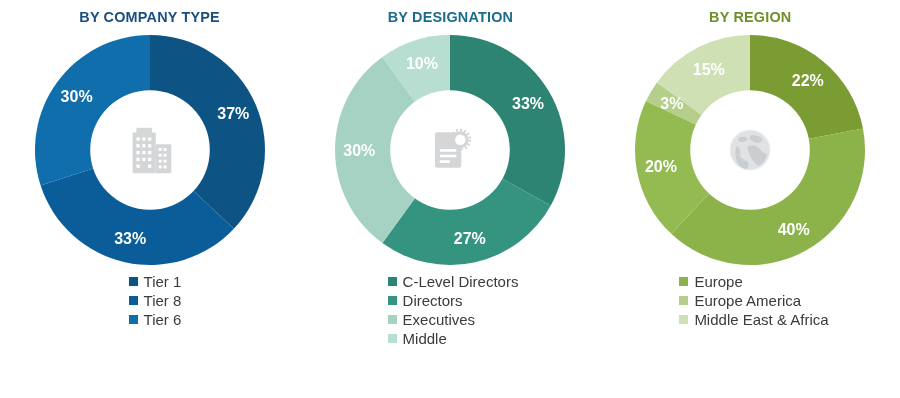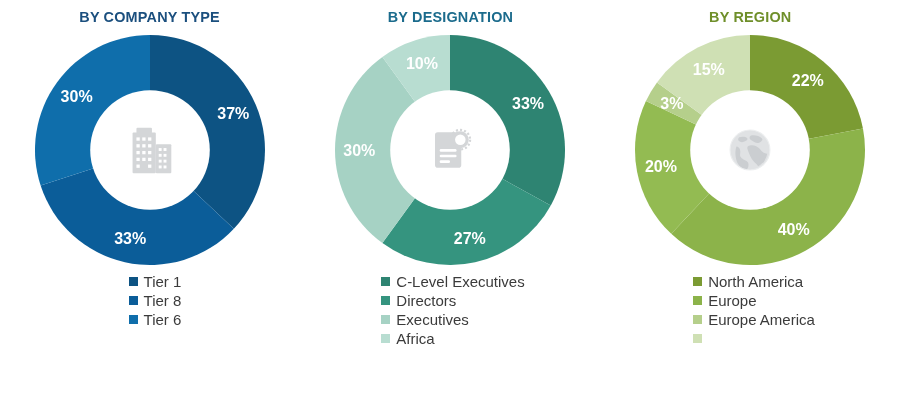--- a/index.html
+++ b/index.html
@@ -183,33 +183,33 @@
             <circle cx="43" cy="21" r="10.4" fill="none" stroke="#d4d6d8" stroke-width="2.4" stroke-dasharray="2.2 2.2"></circle>
           </g>
           <circle cx="43" cy="21" r="5.6" fill="#ffffff"></circle>
         </svg>
       </div>
     </div>
 
     <div class="legend lg-c2" id="legend-1">
         <div class="legend-row">
           <span class="swatch" style="background: rgb(46, 132, 114);"></span>
-          <span class="legend-label">C-Level Executives</span>
+          <span class="legend-label">C-Level Directors</span>
         </div>
         <div class="legend-row">
           <span class="swatch" style="background: rgb(53, 148, 127);"></span>
           <span class="legend-label">Directors</span>
         </div>
         <div class="legend-row">
           <span class="swatch" style="background: rgb(166, 210, 196);"></span>
           <span class="legend-label">Executives</span>
         </div>
         <div class="legend-row">
           <span class="swatch" style="background: rgb(184, 221, 209);"></span>
-          <span class="legend-label">Africa</span>
+          <span class="legend-label">Middle</span>
         </div>
       </div>
   </div>
 
   <div class="panel">
     <div class="panel-title" style="color:#6f8f2a">BY REGION</div>
 
     <div class="donut-wrap">
       <svg class="donut-svg" viewBox="0 0 240 240">
         <g id="slices-2">
@@ -238,30 +238,27 @@
             <path d="M32 27c4-1 8 1 11 4 2 3 5 5 8 5-1 6-5 11-10 14-2-3-5-5-7-8-2-4-4-8-5-12 0-2 1-3 3-3z"></path>
             <path d="M44 40c2-1 4 1 4 3s-2 4-4 3-2-5 0-6z"></path>
           </g>
           <circle cx="32" cy="32" r="22" fill="none" stroke="#eceeef" stroke-width="1.2"></circle>
         </svg>
       </div>
     </div>
 
     <div class="legend lg-c3" id="legend-2">
         <div class="legend-row">
-          <span class="swatch" style="background: rgb(123, 155, 51);"></span>
-          <span class="legend-label">North America</span>
-        </div>
-        <div class="legend-row">
           <span class="swatch" style="background: rgb(140, 179, 74);"></span>
           <span class="legend-label">Europe</span>
         </div>
         <div class="legend-row">
           <span class="swatch" style="background: rgb(181, 207, 139);"></span>
           <span class="legend-label">Europe America</span>
         </div>
         <div class="legend-row">
           <span class="swatch" style="background: rgb(207, 224, 180);"></span>
+          <span class="legend-label">Middle East &amp; Africa</span>
         </div>
       </div>
   </div>
 
 </div>
 
 </body></html>

